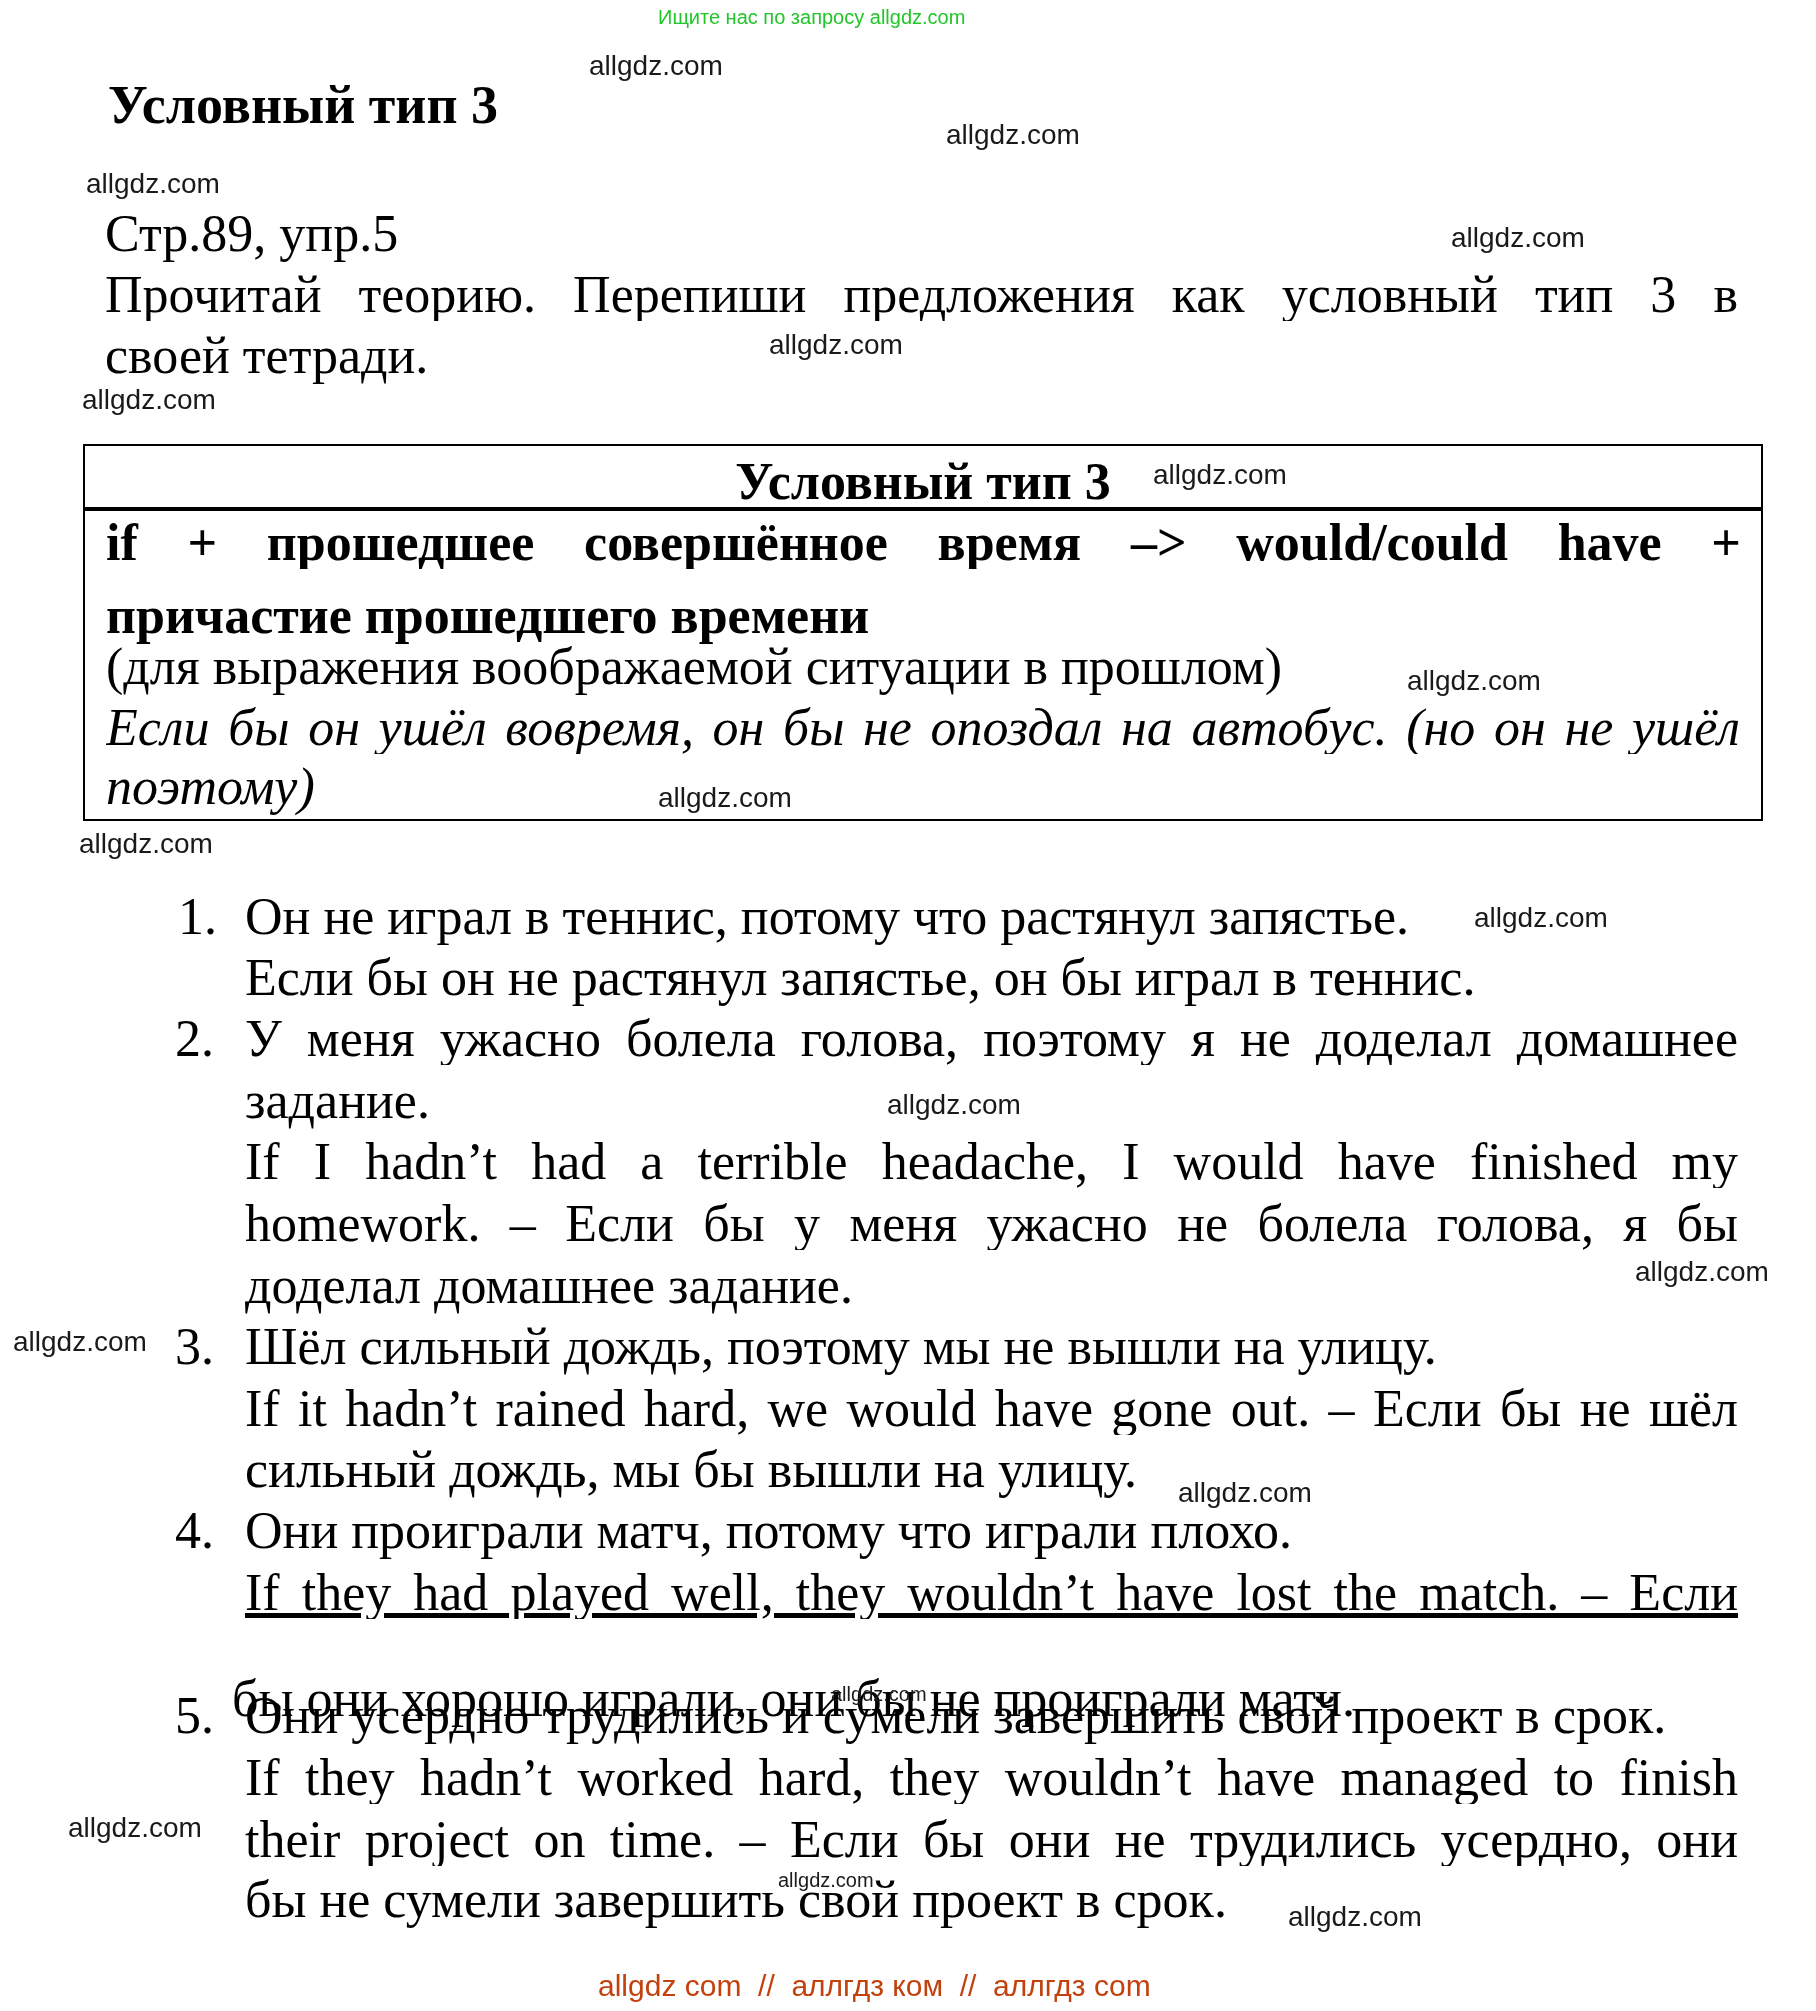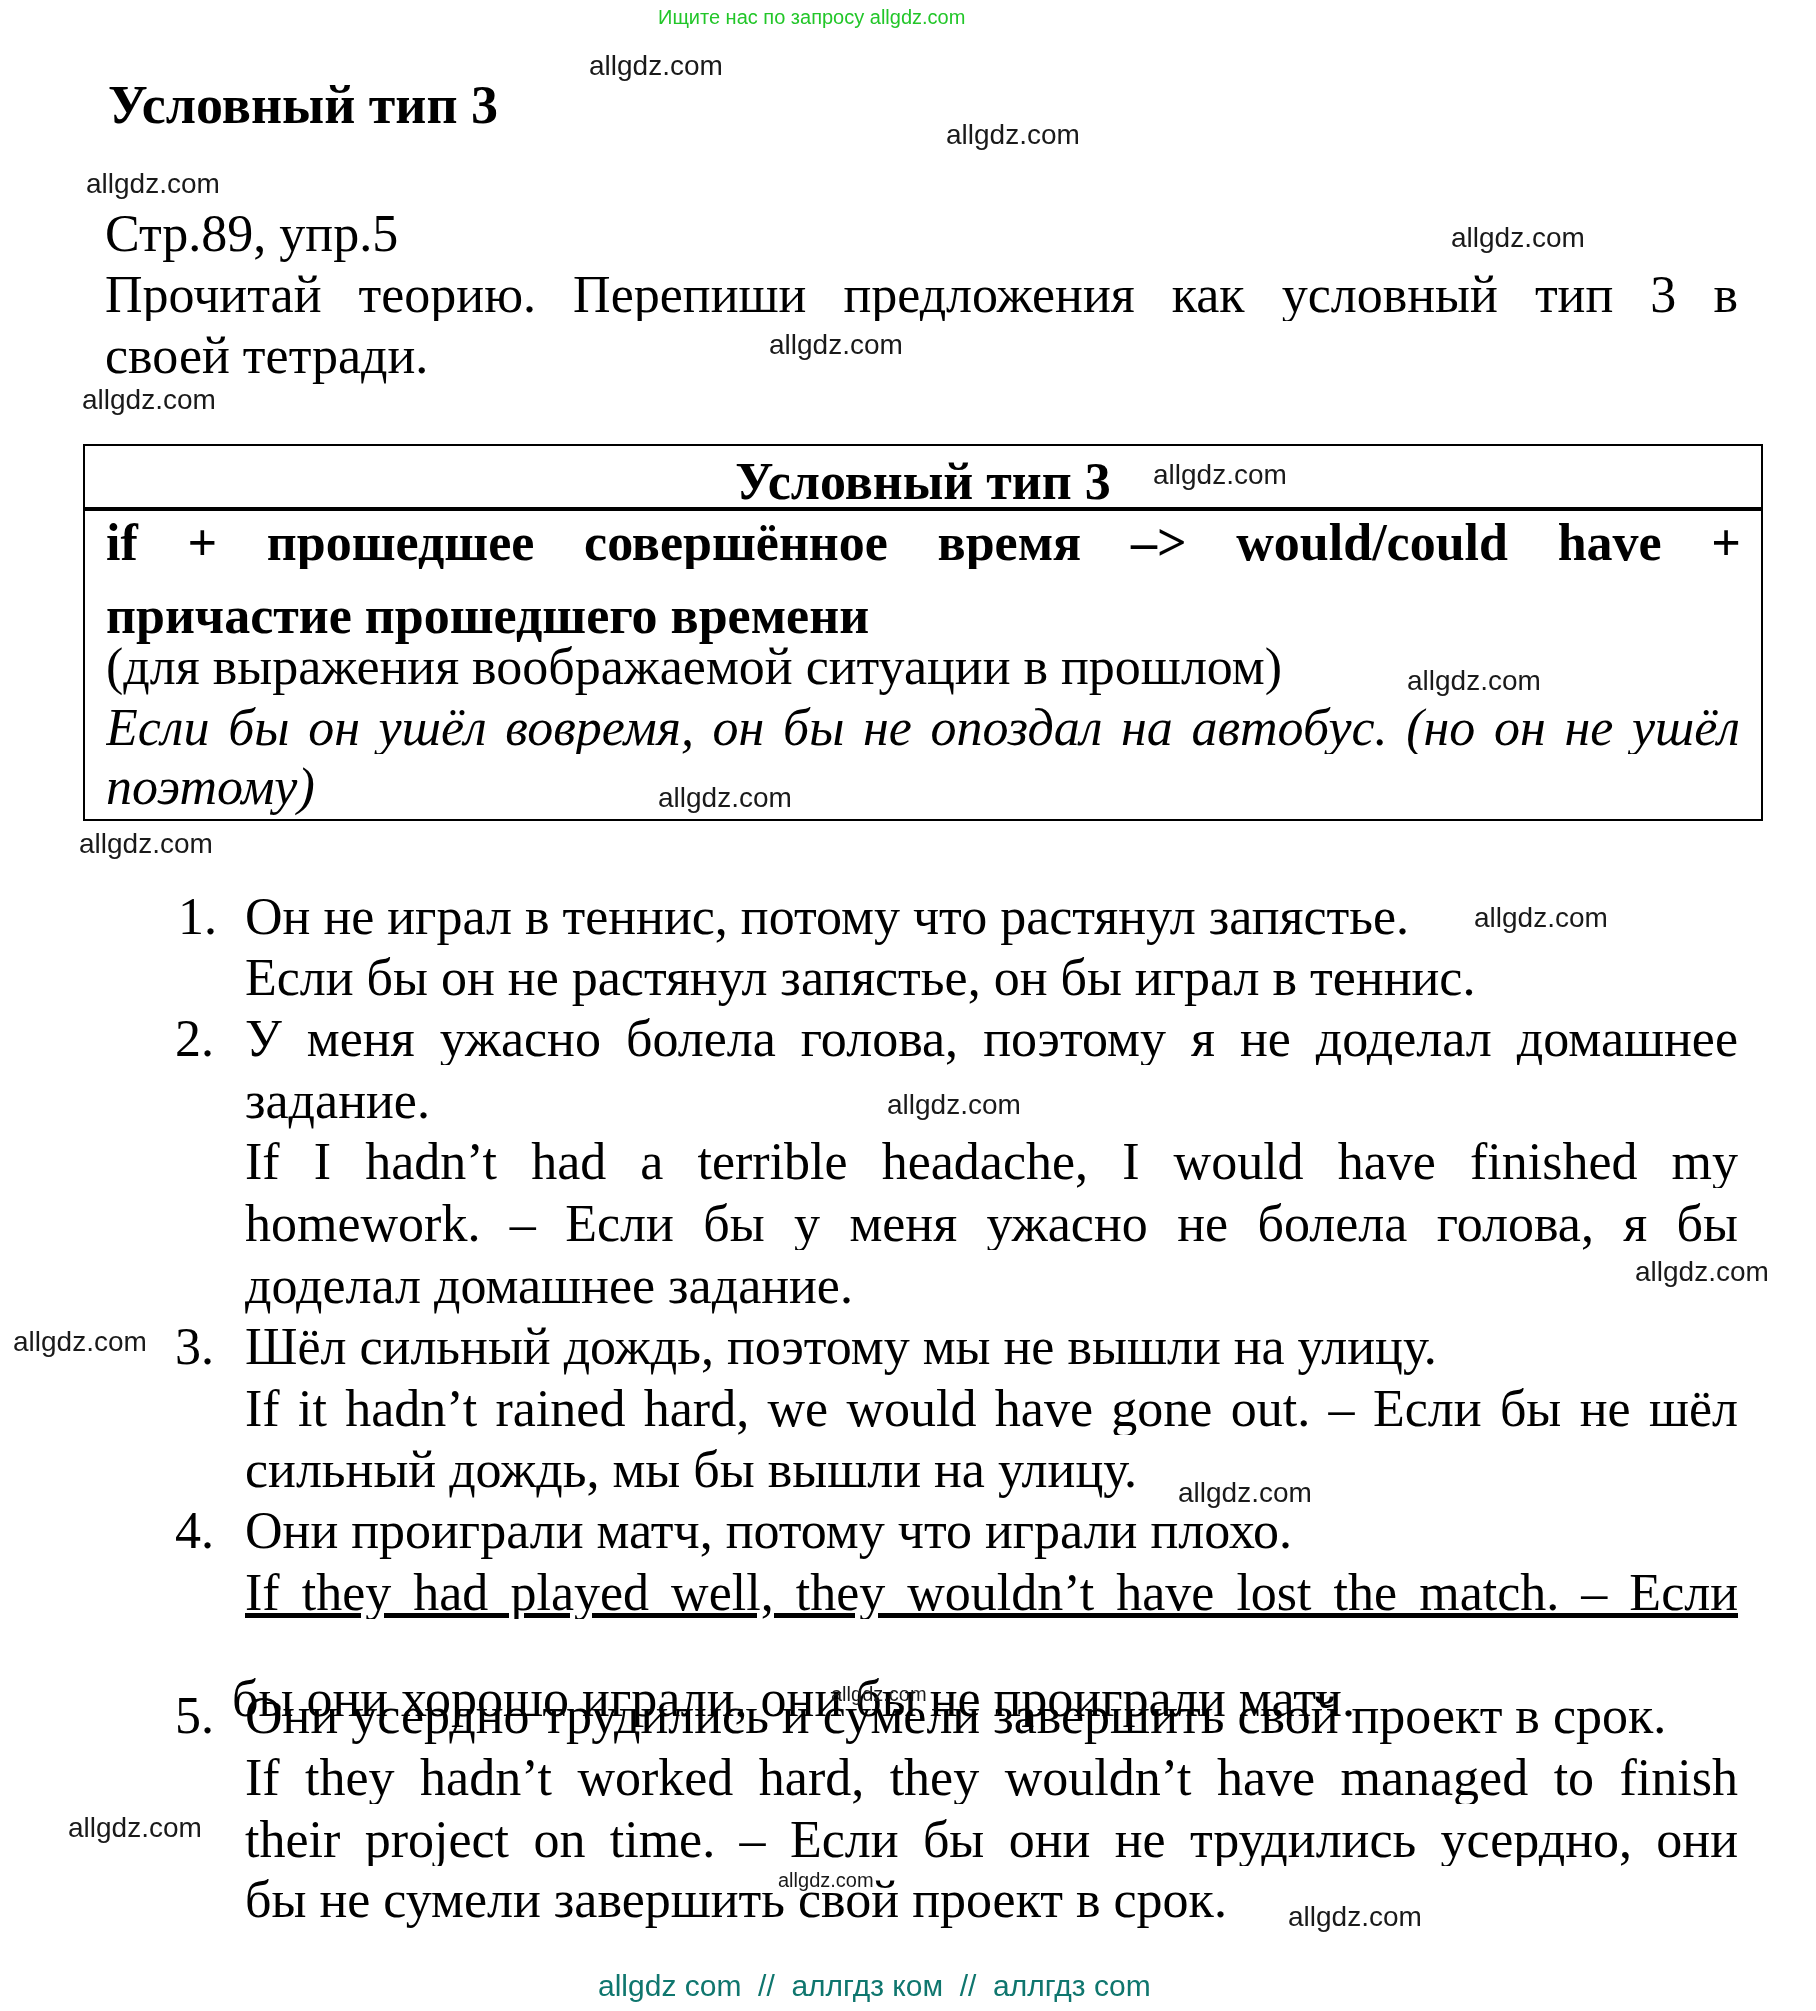--- a/index.html
+++ b/index.html
@@ -83,14 +83,14 @@
 <div class="wm sans" style="left:1474px; top:904px;">allgdz.com</div>
 <div class="wm sans" style="left:887px; top:1091px;">allgdz.com</div>
 <div class="wm sans" style="left:1635px; top:1258px;">allgdz.com</div>
 <div class="wm sans" style="left:13px; top:1328px;">allgdz.com</div>
 <div class="wm sans" style="left:1178px; top:1479px;">allgdz.com</div>
 <div class="wm sans small" style="left:831px; top:1684px;">allgdz.com</div>
 <div class="wm sans" style="left:68px; top:1814px;">allgdz.com</div>
 <div class="wm sans small" style="left:778px; top:1870px;">allgdz.com</div>
 <div class="wm sans" style="left:1288px; top:1903px;">allgdz.com</div>
 
-<div class="footer sans" style="left:598px; top:1971px; color:#0f766e;text-align:center;">allgdz com  //  аллгдз ком  //  аллгдз com</div>
+<div class="footer sans" style="left:598px; top:1971px; color:#c2410c;text-align:center;">allgdz com  //  аллгдз ком  //  аллгдз com</div>
 
 
 </body></html>

